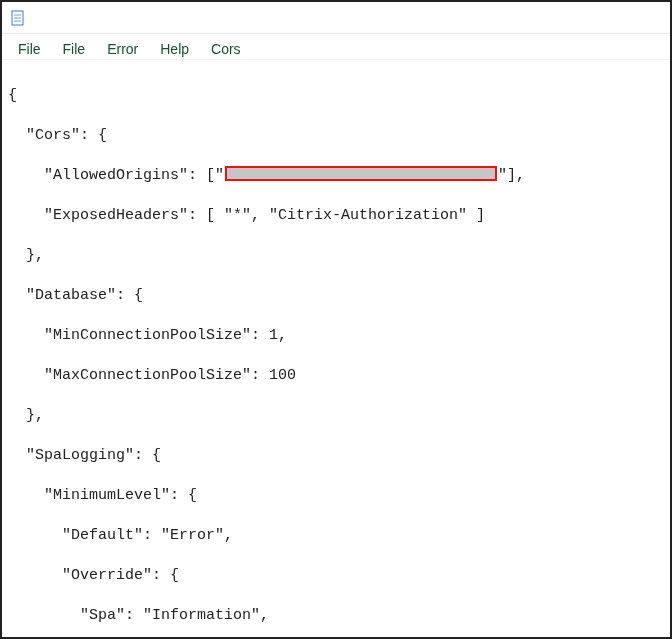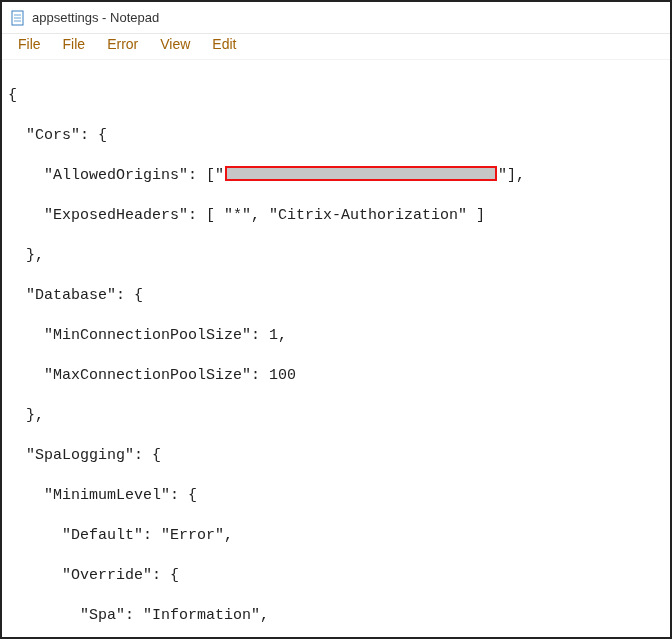--- a/index.html
+++ b/index.html
@@ -23,25 +23,25 @@
     }
     .titlebar-icon {
       width: 16px; height: 16px;
       margin-right: 6px;
       display: inline-flex;
       align-items: center; justify-content: center;
     }
     .menubar {
       height: 26px;
       display: flex;
-      align-items: flex-start;
+      align-items: flex-end;
       padding-left: 6px;
       gap: 2px;
       font-size: 14px;
-      color: #a16207;
+      color: #14532d;
       border-bottom: 1px solid #f2f2f2;
     }
     .menu-item {
       padding: 2px 10px;
       cursor: default;
     }
     .editor {
       font-family: Consolas, "Courier New", monospace;
       font-size: 15px;
       line-height: 20px;
@@ -69,29 +69,28 @@
 
 <div class="titlebar">
   <span class="titlebar-icon">
     <svg width="16" height="16" viewBox="0 0 16 16">
       <rect x="2" y="1" width="11" height="14" fill="#fff" stroke="#3a7fc1" stroke-width="1"></rect>
       <line x1="4" y1="5" x2="11" y2="5" stroke="#6aa3d8" stroke-width="1"></line>
       <line x1="4" y1="8" x2="11" y2="8" stroke="#6aa3d8" stroke-width="1"></line>
       <line x1="4" y1="11" x2="11" y2="11" stroke="#6aa3d8" stroke-width="1"></line>
     </svg>
   </span>
-  <span>appsettings - Notepad</span>
 </div>
 
 <div class="menubar">
   <span class="menu-item">File</span>
   <span class="menu-item">File</span>
   <span class="menu-item">Error</span>
-  <span class="menu-item">View</span>
-  <span class="menu-item">Edit</span>
+  <span class="menu-item">Help</span>
+  <span class="menu-item">Cors</span>
 </div>
 
 <div class="editor">
 <span class="line">{</span>
 <span class="line">  "Cors": {</span>
 <span class="line"><span>    "AllowedOrigins": ["</span><span class="redact"></span><span>"],</span></span>
 <span class="line">    "ExposedHeaders": [ "*", "Citrix-Authorization" ]</span>
 <span class="line">  },</span>
 <span class="line">  "Database": {</span>
 <span class="line">    "MinConnectionPoolSize": 1,</span>

